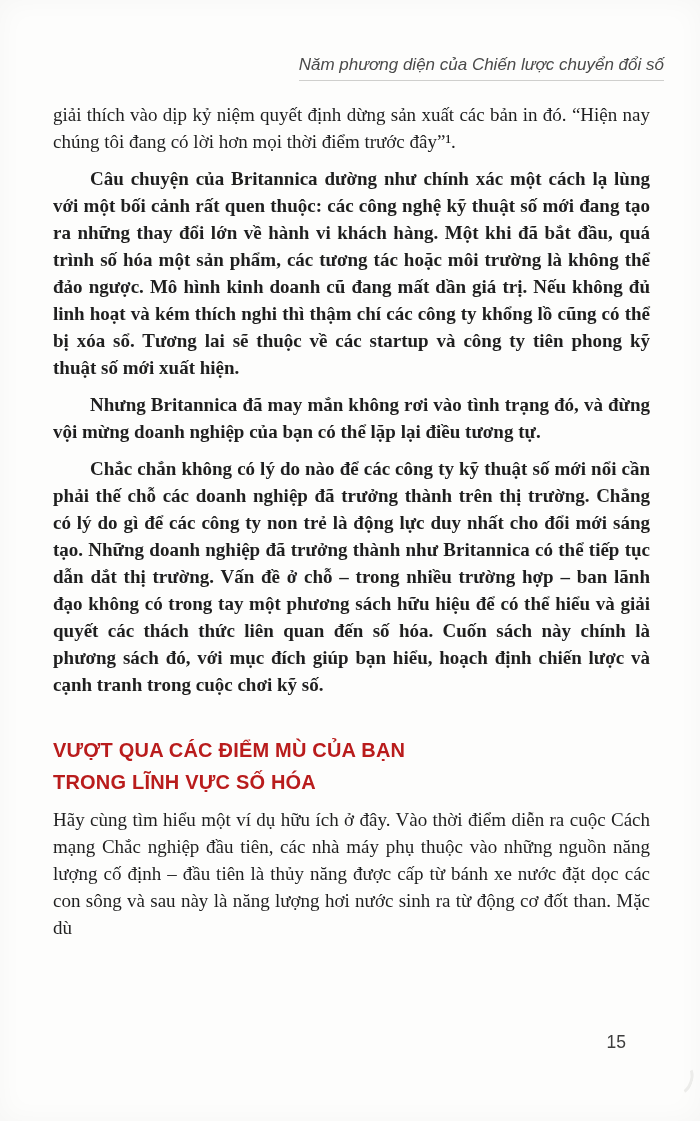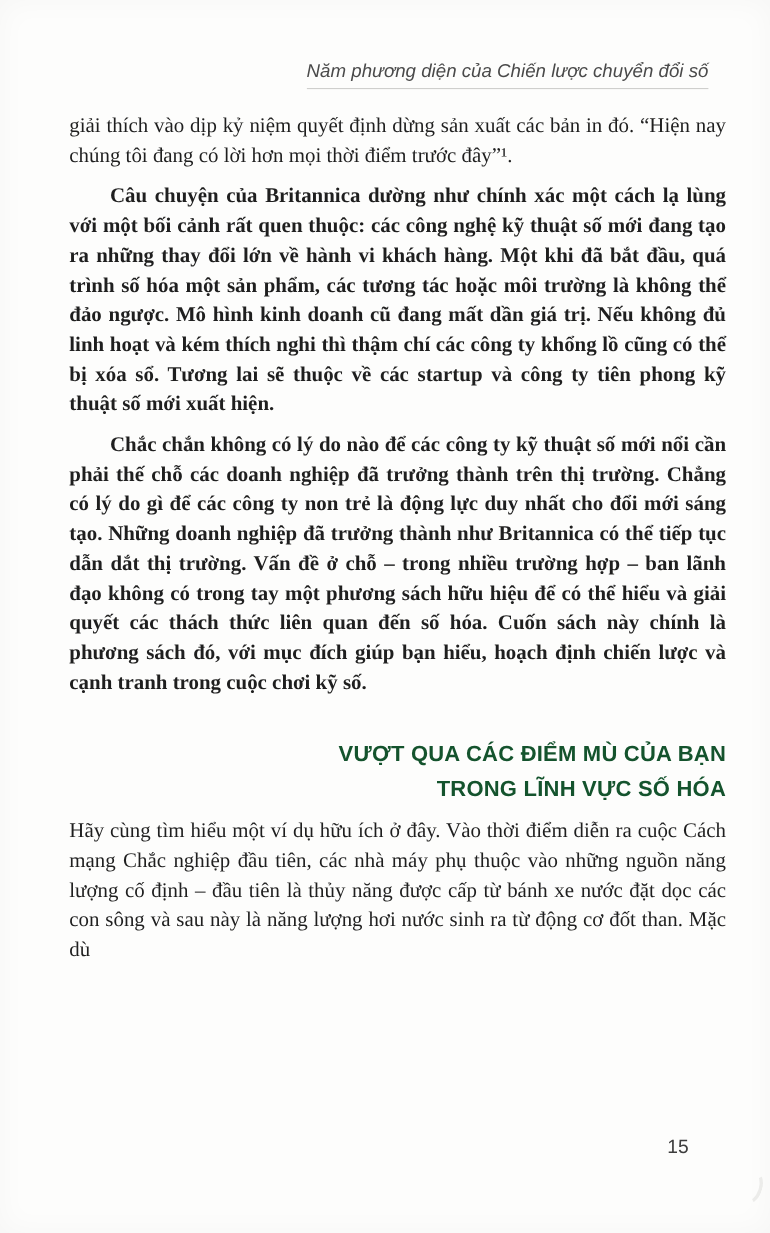--- a/index.html
+++ b/index.html
@@ -12,56 +12,56 @@
   .page {
     position: relative;
     width: 700px; height: 1121px;
     background: #fdfdfc;
     overflow: hidden;
     color: #1f1f1f;
     box-shadow: inset 0 0 28px rgba(0,0,0,0.03);
   }
   .running-header {
     position: absolute;
-    top: 54px; left: 63px; right: 56px;
+    top: 54px; left: 63px; right: 36px;
     text-align: right;
   }
   .running-title {
     display: inline-block;
     font-family: "Liberation Sans", "DejaVu Sans", sans-serif;
     font-style: italic;
     font-size: 17px;
     line-height: 21px;
     color: #4a4a4a;
     padding-bottom: 5px;
     border-bottom: 1.5px solid #cfcfcd;
   }
   .content {
     position: absolute;
-    top: 101px; left: 63px;
+    top: 101px; left: 53px;
     width: 597px;
   }
   p.body {
     margin: 0 0 10px 0;
     font-size: 19px;
     line-height: 27px;
     text-align: justify;
     text-justify: inter-word;
     color: #1f1f1f;
   }
   p.indent { text-indent: 37px; font-weight: bold; }
   .section-heading {
     margin: 36px 0 8px 0;
-    text-align: right;
+    text-align: left;
     font-family: "Liberation Sans", "DejaVu Sans", sans-serif;
     font-weight: 700;
     font-size: 20px;
     line-height: 32px;
     letter-spacing: 0.2px;
-    color: #14532d;
+    color: #b91c1c;
     white-space: pre-line;
   }
   .page-number {
     position: absolute;
     top: 1032px; right: 74px;
     font-family: "Liberation Sans", "DejaVu Sans", sans-serif;
     font-size: 17.5px;
     color: #3d3d3d;
   }
   .page-curl {
@@ -79,20 +79,21 @@
 
 <div class="page">
 
   <header class="running-header">
     <span class="running-title">Năm phương diện của Chiến lược chuyển đổi số</span>
   </header>
 
   <main class="content">
     <p class="body">giải thích vào dịp kỷ niệm quyết định dừng sản xuất các bản in đó. “Hiện nay chúng tôi đang có lời hơn mọi thời điểm trước đây”¹.</p>
     <p class="body indent">Câu chuyện của Britannica dường như chính xác một cách lạ lùng với một bối cảnh rất quen thuộc: các công nghệ kỹ thuật số mới đang tạo ra những thay đổi lớn về hành vi khách hàng. Một khi đã bắt đầu, quá trình số hóa một sản phẩm, các tương tác hoặc môi trường là không thể đảo ngược. Mô hình kinh doanh cũ đang mất dần giá trị. Nếu không đủ linh hoạt và kém thích nghi thì thậm chí các công ty khổng lồ cũng có thể bị xóa sổ. Tương lai sẽ thuộc về các startup và công ty tiên phong kỹ thuật số mới xuất hiện.</p>
+    <p class="body indent">Nhưng Britannica đã may mắn không rơi vào tình trạng đó, và đừng vội mừng doanh nghiệp của bạn có thể lặp lại điều tương tự.</p>
     <p class="body indent">Chắc chắn không có lý do nào để các công ty kỹ thuật số mới nổi cần phải thế chỗ các doanh nghiệp đã trưởng thành trên thị trường. Chẳng có lý do gì để các công ty non trẻ là động lực duy nhất cho đổi mới sáng tạo. Những doanh nghiệp đã trưởng thành như Britannica có thể tiếp tục dẫn dắt thị trường. Vấn đề ở chỗ – trong nhiều trường hợp – ban lãnh đạo không có trong tay một phương sách hữu hiệu để có thể hiểu và giải quyết các thách thức liên quan đến số hóa. Cuốn sách này chính là phương sách đó, với mục đích giúp bạn hiểu, hoạch định chiến lược và cạnh tranh trong cuộc chơi kỹ số.</p>
 
     <h2 class="section-heading">VƯỢT QUA CÁC ĐIỂM MÙ CỦA BẠN
 TRONG LĨNH VỰC SỐ HÓA</h2>
 
     <p class="body">Hãy cùng tìm hiểu một ví dụ hữu ích ở đây. Vào thời điểm diễn ra cuộc Cách mạng Chắc nghiệp đầu tiên, các nhà máy phụ thuộc vào những nguồn năng lượng cố định – đầu tiên là thủy năng được cấp từ bánh xe nước đặt dọc các con sông và sau này là năng lượng hơi nước sinh ra từ động cơ đốt than. Mặc dù</p>
   </main>
 
   <div class="page-number">15</div>
 

